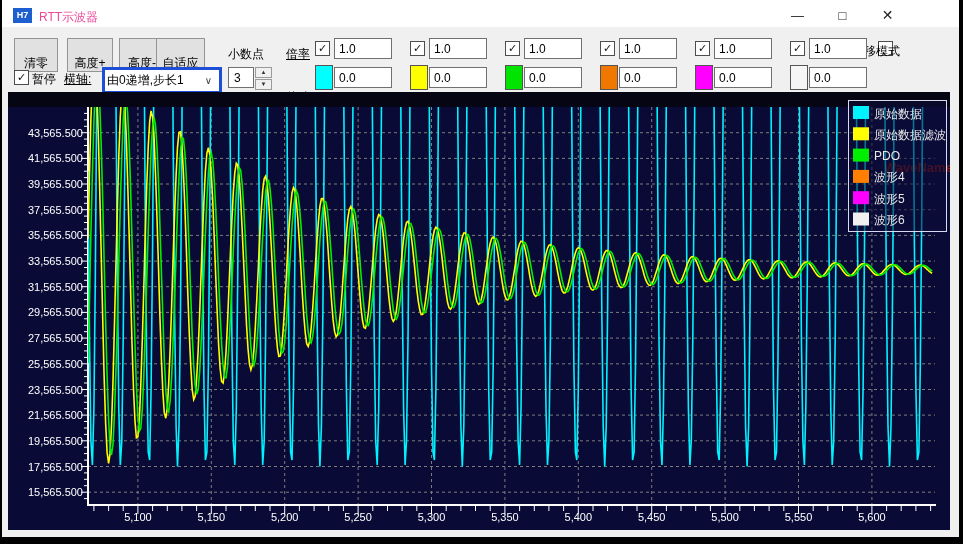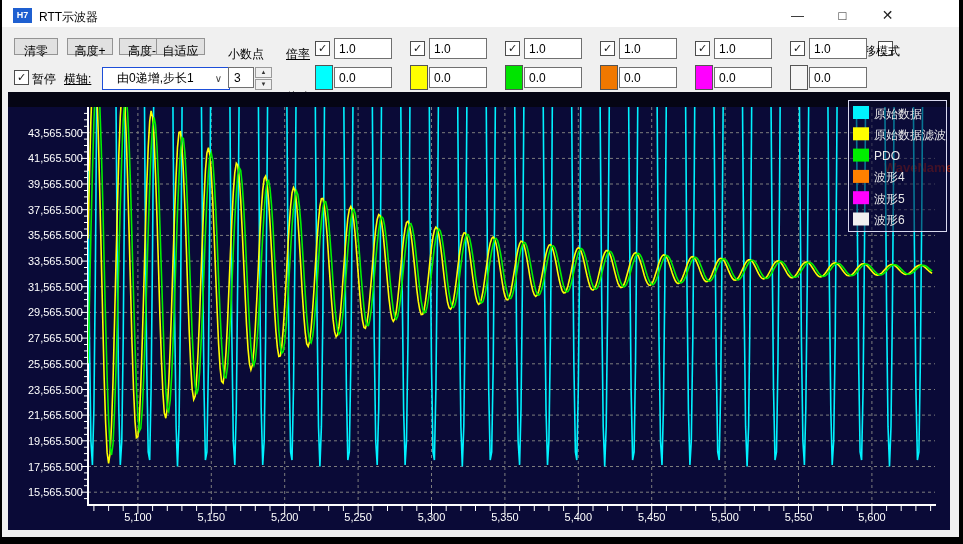--- a/index.html
+++ b/index.html
@@ -1,35 +1,35 @@
 <!DOCTYPE html>
 <html><head>
 <meta charset="utf-8">
 <style>
   html,body{margin:0;padding:0;background:#000;width:963px;height:544px;overflow:hidden;
     font-family:"Liberation Sans","DejaVu Sans",sans-serif;-webkit-font-smoothing:antialiased;}
   #window{position:absolute;left:2px;top:0;width:957px;height:537px;background:#f0f0f0;}
   #titlebar{position:absolute;left:0;top:0;right:0;height:27px;background:#ffffff;}
   .app-icon{position:absolute;left:11px;top:8px;width:19px;height:15px;background:#1e5fd0;color:#fff;
     font-size:9px;font-weight:bold;text-align:center;line-height:15px;}
-  .title-text{position:absolute;left:37px;top:9px;font-size:12px;color:#000000;}
+  .title-text{position:absolute;left:37px;top:9px;font-size:12px;color:#ec4899;}
   .winbtn{position:absolute;top:0;width:45px;height:31px;text-align:center;line-height:31px;
     font-size:13px;color:#222;cursor:default;}
   #btn-min{left:773px;} #btn-max{left:818px;} #btn-close{left:863px;font-size:14px;}
   #toolbar{position:absolute;left:0;top:31px;right:0;height:61px;background:#f0f0f0;}
-  .tb-btn{position:absolute;top:7px;height:17px;background:#e1e1e1;border:1px solid #949494;
-    font-size:12px;color:#000;font-family:inherit;padding:4px 2px;}
+  .tb-btn{position:absolute;top:7px;height:23px;background:#e1e1e1;border:1px solid #949494;
+    font-size:12px;color:#000;font-family:inherit;padding:16px 2px;}
   .tb-label{position:absolute;font-size:12px;color:#000;white-space:nowrap;}
   .cb{position:absolute;width:13px;height:13px;background:#fff;border:1px solid #4d4d4d;
     font-size:11px;line-height:12px;text-align:center;color:#111;}
   .tb-input{position:absolute;width:52px;height:19px;border:1px solid #707070;background:#fff;
     font-size:12px;color:#000;padding:0 0 0 4px;font-family:inherit;}
   .swatch{position:absolute;width:16px;height:23px;border:1px solid #555;}
   .combo{position:absolute;left:100px;top:36px;width:112px;height:21px;background:#fff;
-    border:1px solid #1d4ed8;font-size:12px;line-height:21px;padding-left:14px;color:#000;}
+    border:3px solid #1d4ed8;font-size:12px;line-height:21px;padding-left:2px;color:#000;}
   .combo .chev{float:right;margin-right:7px;font-size:10px;color:#444;}
   .spin-val{position:absolute;left:226px;top:36px;width:19px;height:19px;border:1px solid #707070;
     background:#fff;font-size:12px;color:#000;padding:0 0 0 5px;font-family:inherit;}
   .spin-btn{position:absolute;left:253px;width:17px;height:11px;background:#f0f0f0;border:1px solid #9a9a9a;
     font-size:6px;line-height:9px;text-align:center;color:#333;padding:0;}
   #plot-wrap{position:absolute;left:6px;top:92px;width:942px;height:438px;background:#0a0a37;}
   svg text{font-family:"Liberation Sans","DejaVu Sans",sans-serif;}
 </style>
 </head>
 <body>

